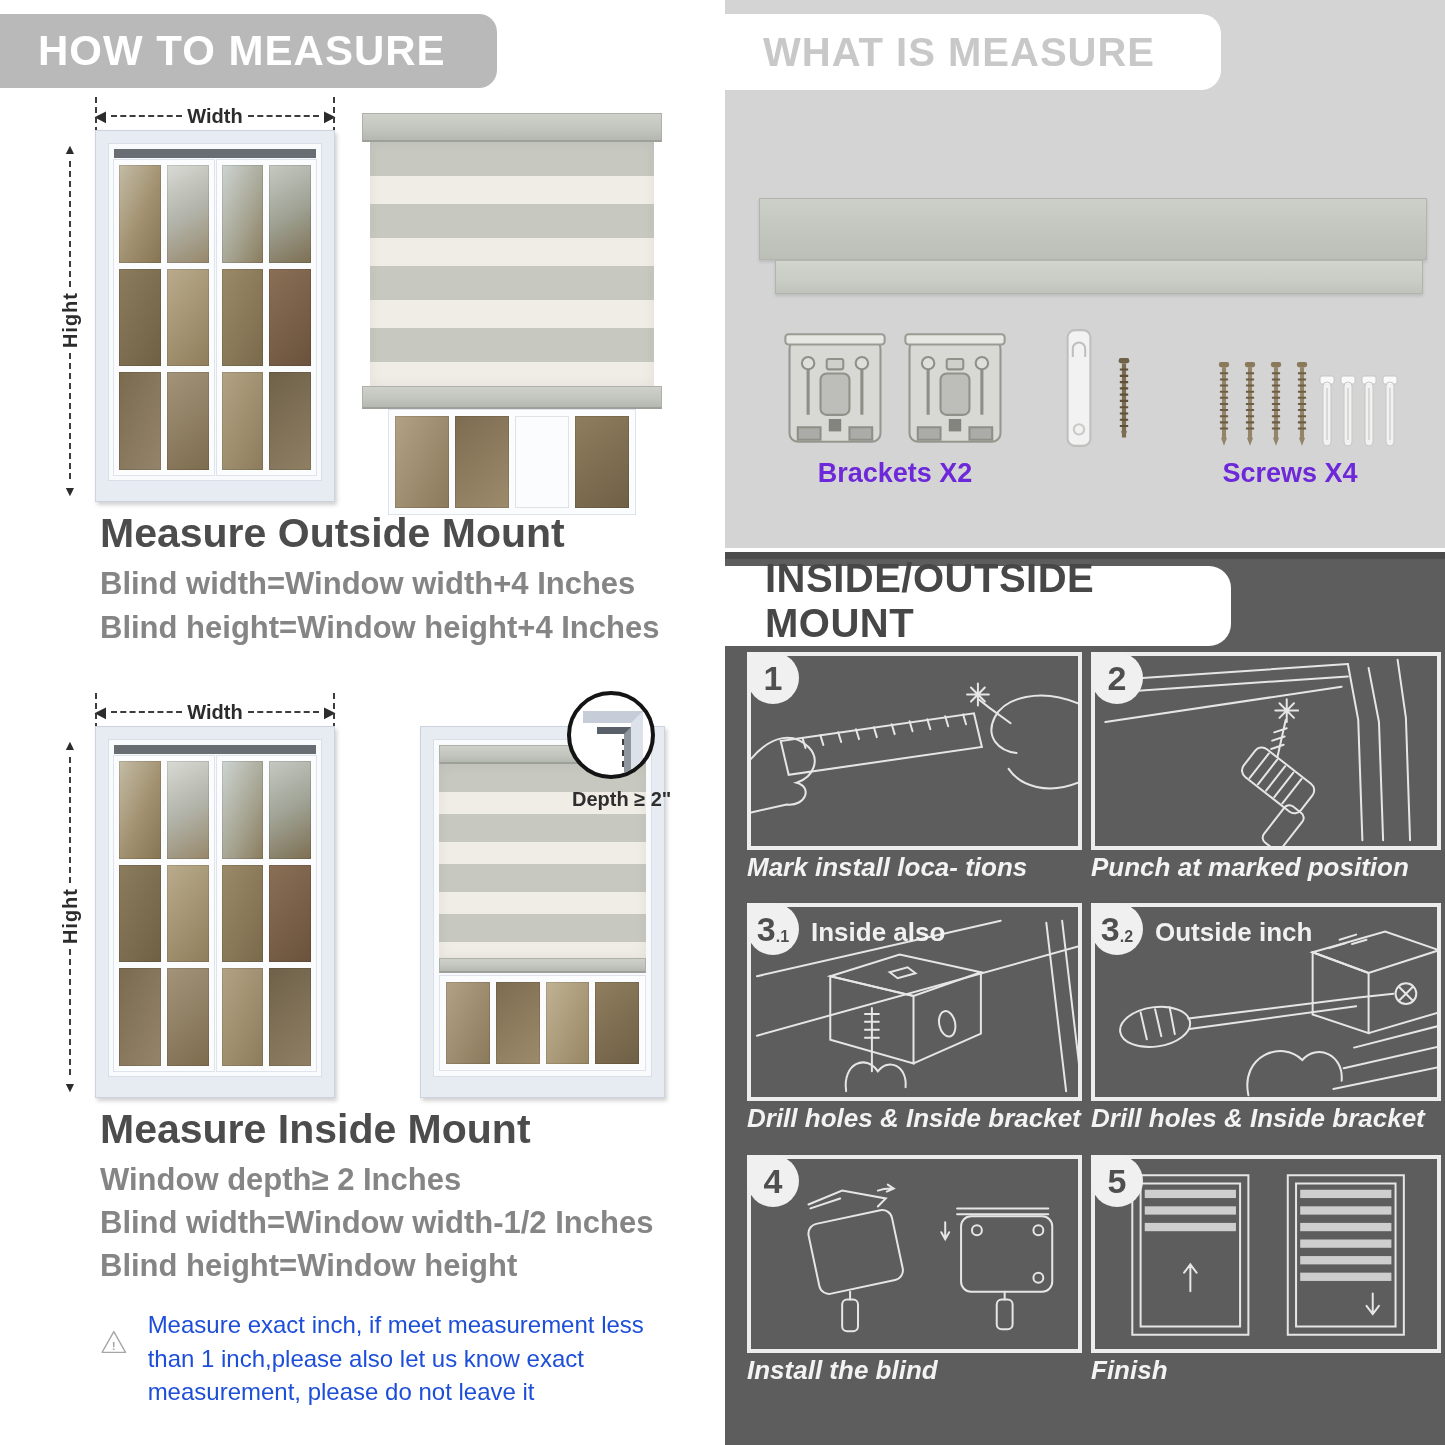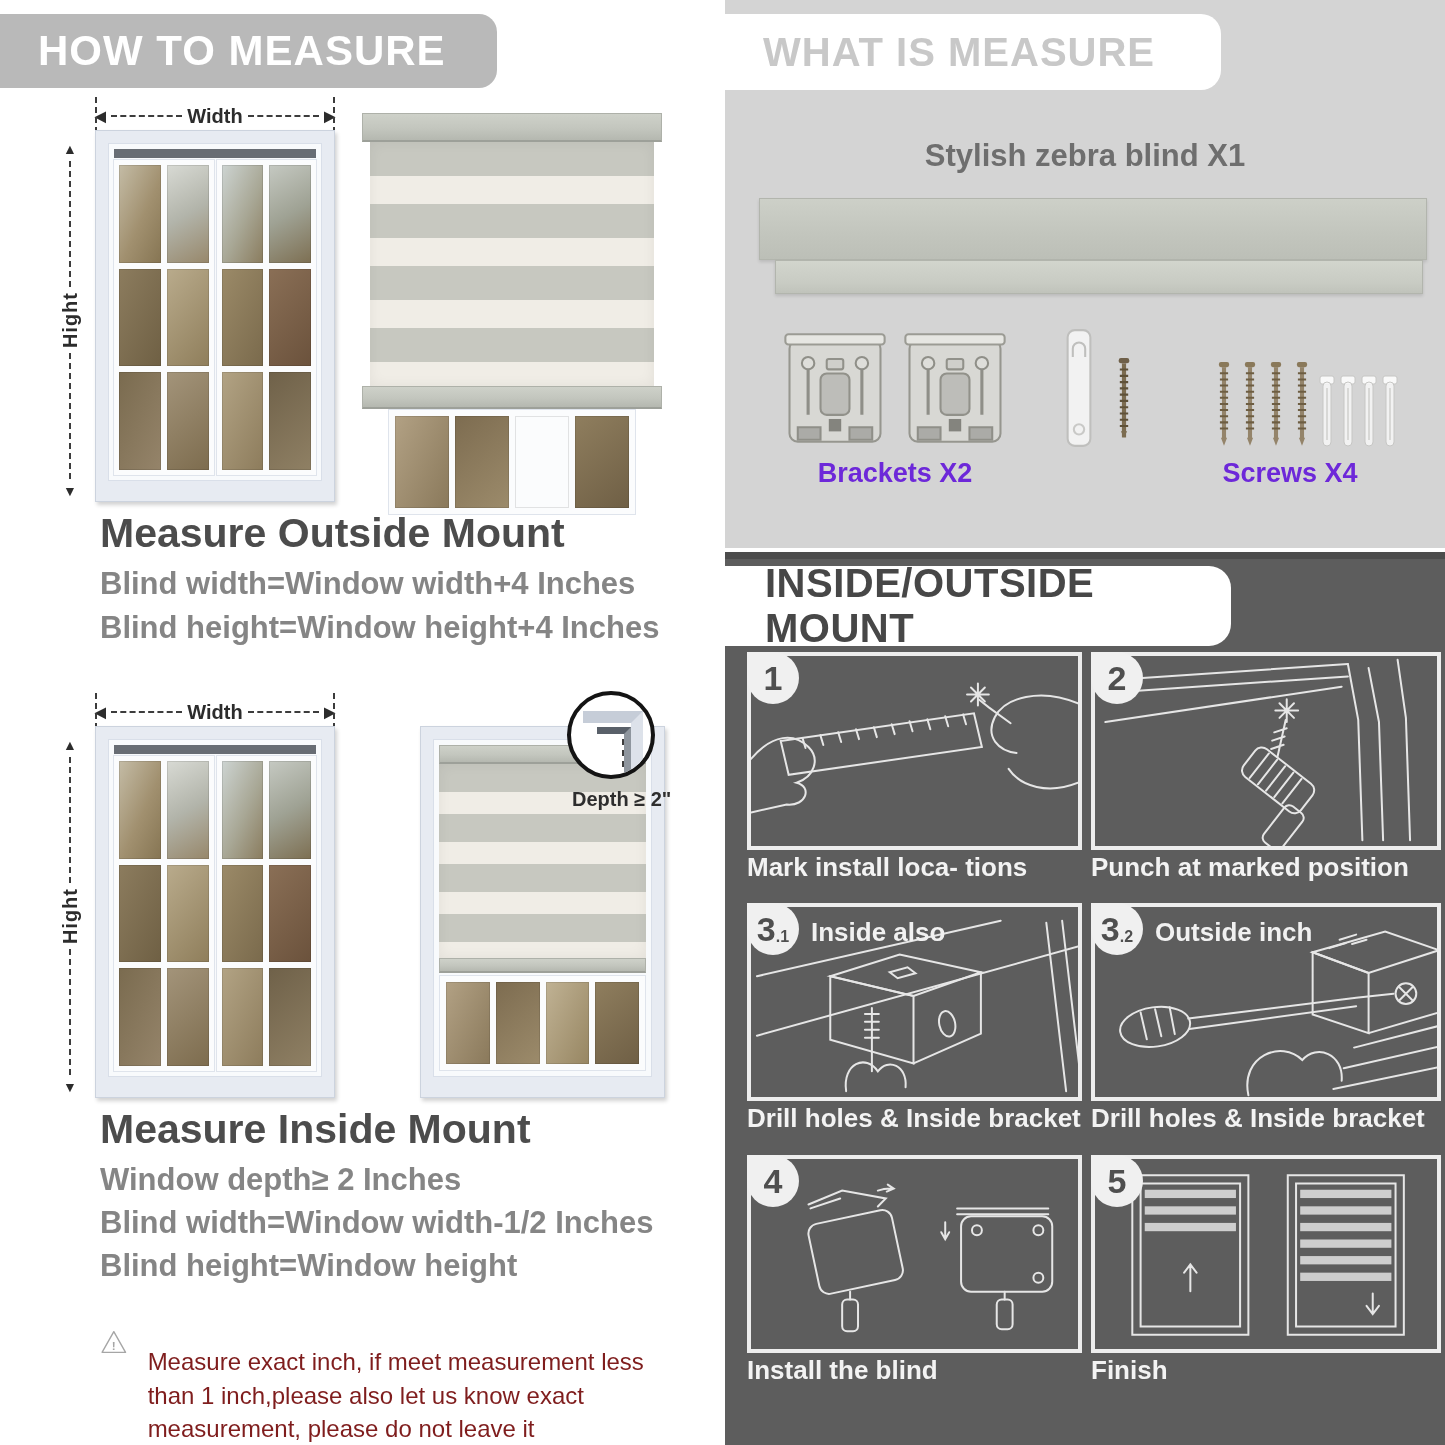--- a/index.html
+++ b/index.html
@@ -55,45 +55,45 @@
   .measure-v .ah{font-size:14px;line-height:1;}
 
   
   .depth-circle{border:4px solid #141414;border-radius:50%;background:#fff;overflow:hidden;}
   .dc-a{position:absolute;left:12px;right:8px;top:16px;bottom:-8px;border-top:12px solid #c6cdd8;border-right:12px solid #dde2ea;}
   .dc-b{position:absolute;left:26px;right:20px;top:32px;bottom:-8px;border-top:7px solid #596069;border-right:7px solid #8f969e;}
   .dc-c{position:absolute;right:27px;top:44px;bottom:8px;border-left:2px dashed #3e3e3e;}
   .depth-label{font-weight:bold;font-size:20px;color:#2e2e2e;}
 
   .warning{display:flex;gap:20px;align-items:flex-start;}
-  .warn-text{font-size:24px;color:#7f1d1d;line-height:1.4;margin-top:37px;}
+  .warn-text{font-size:24px;color:#1d4ed8;line-height:1.4;}
 
   
   .panel-light{background:#d4d4d4;}
   .panel-dark{background:#5d5d5d;}
   .inc-header{background:#fff;border-radius:0 20px 20px 0;display:flex;align-items:center;
     padding-left:38px;font-weight:bold;font-size:40px;color:#c8c8c8;letter-spacing:1px;}
   .product-label{font-weight:bold;font-size:31px;color:#6e6e6e;text-align:center;}
   .cassette-big{background:linear-gradient(180deg,#cdd0c8,#c2c5bd 60%,#bcbfb7),
     repeating-linear-gradient(90deg,rgba(255,255,255,.05) 0 1px,rgba(0,0,0,.02) 1px 3px);
     border:1px solid #b2b5ad;box-shadow:0 2px 3px rgba(0,0,0,.12);}
   .cassette-big.lower{background:linear-gradient(180deg,#d2d5cd,#c8cbc3 70%,#c0c3bb);}
   .item-label{font-weight:bold;font-size:27px;color:#6d28d9;text-align:center;}
 
-  .mnt-header{background:#fff;border-radius:0 22px 22px 0;display:flex;align-items:center;
+  .mnt-header{background:#fff;border-radius:0 22px 22px 0;display:flex;align-items:flex-end;
     padding-left:40px;font-weight:bold;font-size:40px;color:#474747;letter-spacing:.5px;}
   .mount-top-line{position:absolute;left:0;top:0;width:100%;height:7px;background:#4c4c4c;}
   .step-panel{position:absolute;border:4px solid #ededed;}
   .step-badge{position:absolute;top:-4px;left:-4px;width:52px;height:52px;background:#f0f0f0;
     border-radius:0 50% 50% 50%;color:#4f4f4f;font-weight:bold;
     display:flex;align-items:center;justify-content:center;z-index:2;}
   .step-badge .num{font-size:34px;line-height:1;}
   .step-badge .sub{font-size:16px;align-self:flex-end;margin-bottom:9px;}
   .step-title{position:absolute;left:60px;top:10px;color:#f1f1f1;font-weight:bold;font-size:26px;z-index:2;}
-  .step-caption{position:absolute;color:#f3f3f3;font-weight:bold;font-size:26px;}
+  .step-caption{position:absolute;color:#f3f3f3;font-weight:bold;font-size:26px;font-style:italic;}
   .ill{position:absolute;inset:0;width:100%;height:100%;}
   .ill path,.ill line,.ill rect,.ill circle,.ill ellipse,.ill polyline{vector-effect:non-scaling-stroke;}
 </style>
 </head>
 <body>
 
 <div class="abs big-header" style="left:0;top:14px;width:497px;height:74px;">
   <span>HOW TO MEASURE</span>
 </div>
 
@@ -230,21 +230,20 @@
   </svg>
   <div class="warn-text">Measure exact inch, if meet measurement less than 1 inch,please also let us know exact measurement, please do not leave it</div>
 </div>
 
 <div class="abs panel-light" style="left:725px;top:0;width:720px;height:548px;">
 
   <div class="abs inc-header" style="left:0;top:14px;width:496px;height:76px;">
     <span>WHAT IS MEASURE</span>
   </div>
 
-  <div class="abs product-label" style="left:0;top:138px;width:100%;">Stylish zebra blind X1</div>
 
   <div class="abs cassette-big" style="left:34px;top:198px;width:668px;height:62px;"></div>
   <div class="abs cassette-big lower" style="left:50px;top:260px;width:648px;height:34px;"></div>
 
   <svg class="abs" style="left:58px;top:328px;" width="104" height="122" viewBox="0 0 100 118">
     <rect x="6" y="12" width="88" height="98" rx="8" fill="#d8d8d4" stroke="#96968f" stroke-width="2"></rect>
     <rect x="2" y="6" width="96" height="10" rx="3" fill="#e6e6e2" stroke="#9b9b94" stroke-width="2"></rect>
     <rect x="36" y="44" width="28" height="40" rx="6" fill="#bdbdb9" stroke="#91918a" stroke-width="2"></rect>
     <rect x="42" y="30" width="16" height="10" rx="2" fill="#cfcfcb" stroke="#91918a" stroke-width="2"></rect>
     <circle cx="24" cy="34" r="6" fill="#dededa" stroke="#8f8f88" stroke-width="2"></circle>

